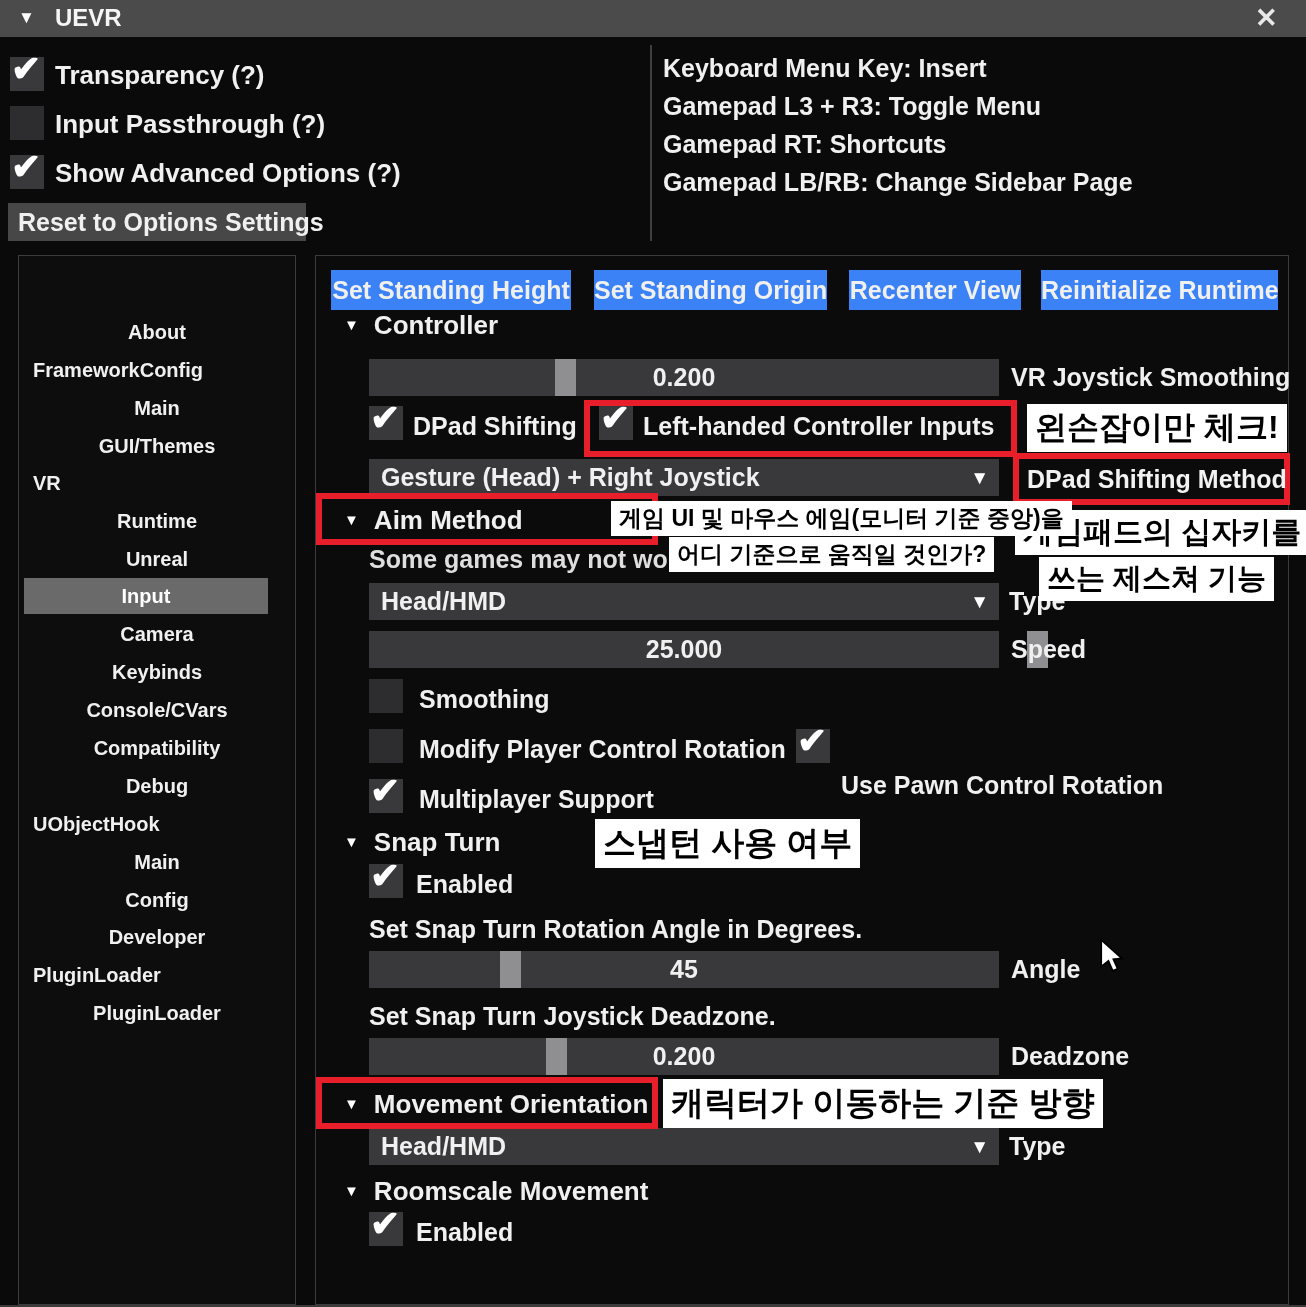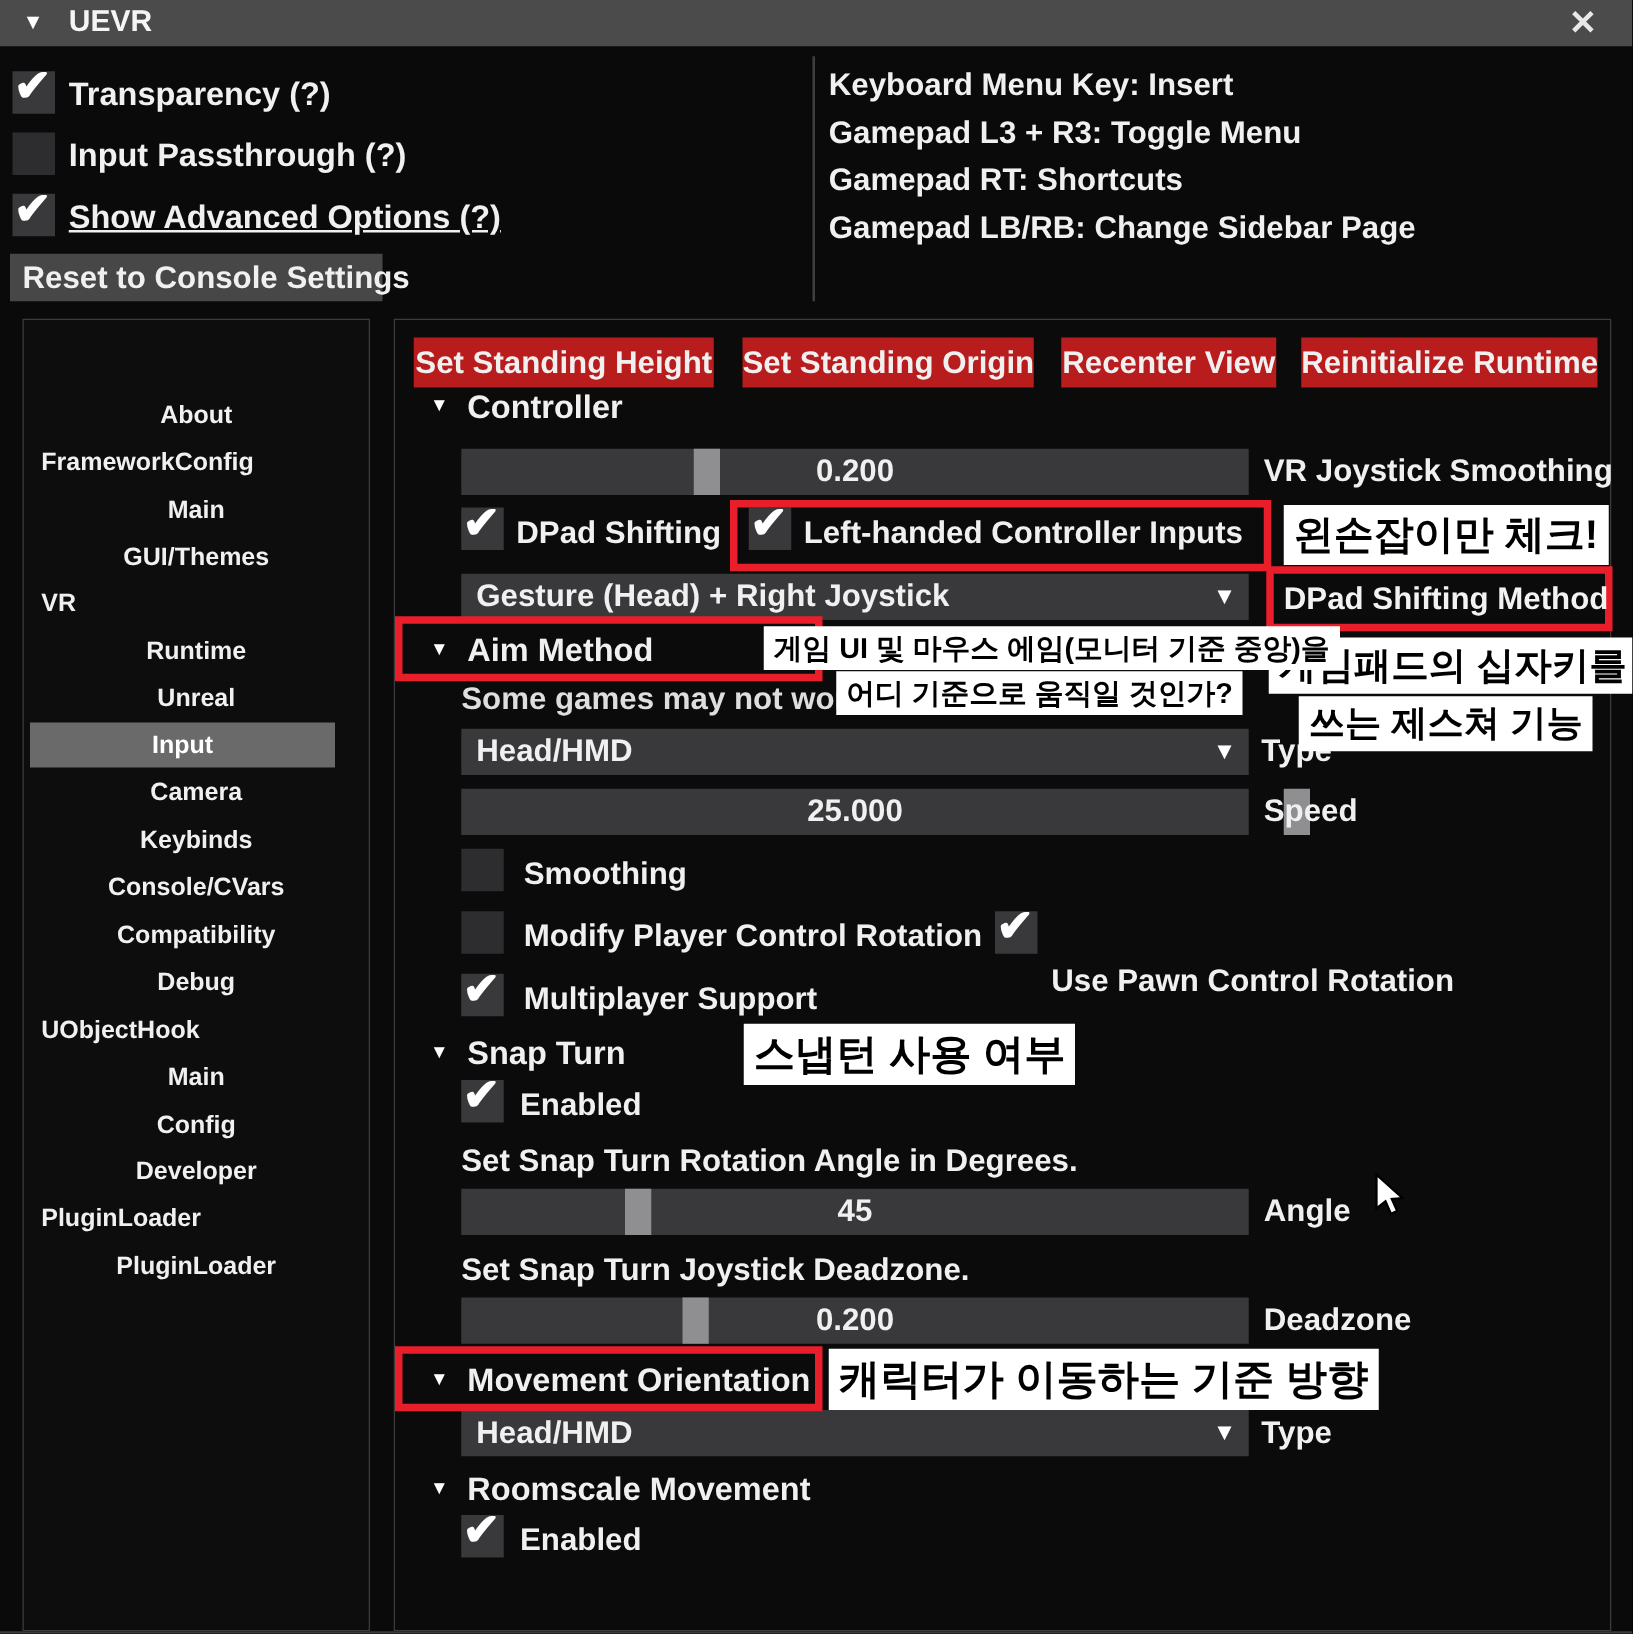--- a/index.html
+++ b/index.html
@@ -26,21 +26,21 @@
   #vdivider{left:650px;top:45px;width:2px;height:196px;background:#3f3f3f;}
   .shortcut{left:663px;font-size:25px;line-height:30px;white-space:nowrap;}
   
   #sidebar{left:18px;top:255px;width:278px;height:1050px;background:#0d0d0d;border:1px solid #3c3c3c;box-sizing:border-box;}
   #main{left:315px;top:255px;width:974px;height:1050px;background:#0b0b0b;border:1px solid #3c3c3c;box-sizing:border-box;}
   
   .side-item{position:absolute;left:0;width:100%;height:36px;line-height:36px;font-size:20px;text-align:center;margin-top:48px;}
   .side-item.left{text-align:left;padding-left:14px;box-sizing:border-box;}
   .side-item.selected{left:5px;width:244px;background:#6a6a6a;color:#fff;}
   
-  .btn{position:absolute;height:40px;background:#b91c1c;font-size:25px;text-align:center;line-height:40px;white-space:nowrap;}
+  .btn{position:absolute;height:40px;background:#3b82f6;font-size:25px;text-align:center;line-height:40px;white-space:nowrap;}
   .hdr{position:absolute;display:flex;align-items:center;gap:15px;height:28px;}
   .hdr .tri{font-size:15px;color:#fff;line-height:28px;}
   .hdr .htxt{font-size:26px;line-height:28px;white-space:nowrap;}
   .slider{position:absolute;width:630px;height:37px;background:#39393c;font-size:25px;
           text-align:center;line-height:37px;}
   .grab{position:absolute;top:0;width:21px;height:37px;background:#8f8f92;}
   .combo{position:absolute;width:630px;height:37px;background:#39393c;font-size:25px;line-height:37px;
          padding-left:12px;box-sizing:border-box;white-space:nowrap;}
   .combo .carrow{position:absolute;right:10px;top:0;font-size:19px;line-height:37px;color:#fff;}
   .redbox{position:absolute;border:6px solid #e81e2b;box-sizing:border-box;background:transparent;z-index:5;}
@@ -66,23 +66,23 @@
       <span class="tick">✔</span>
     </span>
   <span class="lbl big" style="left:55px;top:60px;">Transparency  (?)</span>
 
   <span class="cb off" style="left:10px;top:106px;"></span>
   <span class="lbl big" style="left:55px;top:109px;">Input Passthrough  (?)</span>
 
   <span class="cb" style="left:10px;top:155px;">
       <span class="tick">✔</span>
     </span>
-  <span class="lbl big" style="left:55px;top:158px;text-decoration:underline;">Show Advanced Options  (?)</span>
-
-  <div id="resetbtn" class="abs">Reset to Console Settings</div>
+  <span class="lbl big" style="left:55px;top:158px;">Show Advanced Options  (?)</span>
+
+  <div id="resetbtn" class="abs">Reset to Options Settings</div>
 
   <div id="vdivider" class="abs"></div>
 
   <div class="abs shortcut" style="top:53px;">Keyboard Menu Key: Insert</div>
   <div class="abs shortcut" style="top:91px;">Gamepad L3 + R3: Toggle Menu</div>
   <div class="abs shortcut" style="top:129px;">Gamepad RT: Shortcuts</div>
   <div class="abs shortcut" style="top:167px;">Gamepad LB/RB: Change Sidebar Page</div>
 
   <div id="sidebar" class="abs">
     <div class="side-item" style="top:10px;">About</div>

